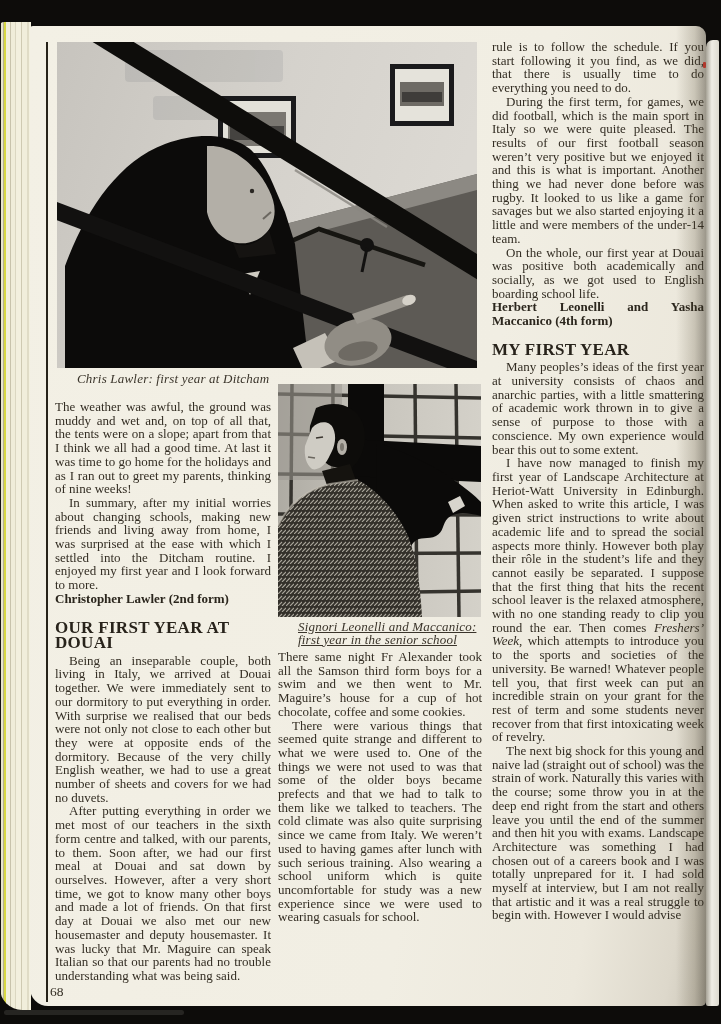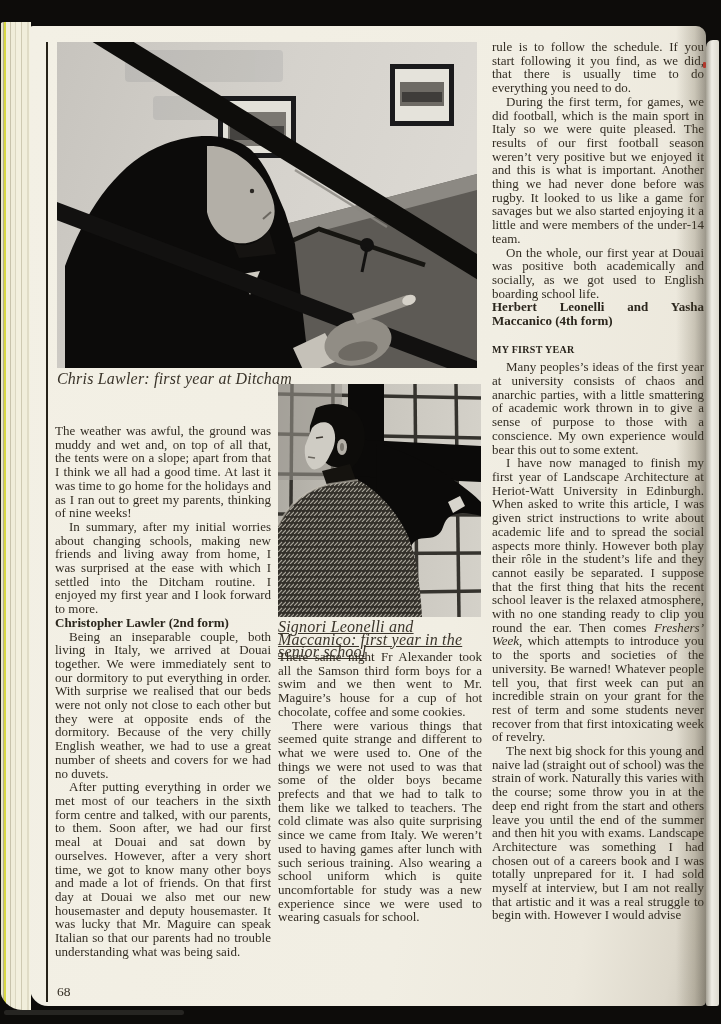--- a/index.html
+++ b/index.html
@@ -36,39 +36,40 @@
   .red-speck{position:absolute;left:703px;top:62px;width:3px;height:6px;background:#b03a2e;border-radius:1px;}
   .bottom-streak{position:absolute;left:4px;top:1010px;width:180px;height:5px;background:#3c3b36;opacity:.55;border-radius:3px;}
   .margin-rule{position:absolute;left:16px;top:16px;width:2px;height:960px;background:#262219;}
 
   figure{margin:0;padding:0;position:absolute;}
   .photo1{left:27px;top:16px;width:420px;height:326px;background:#0e0d0b;}
   .photo2{left:248px;top:358px;width:203px;height:233px;background:#0e0d0b;}
   .photo1 svg,.photo2 svg{display:block;}
 
   .caption{
-    position:absolute;font-style:italic;font-size:16px;line-height:12.6px;color:#3a342a;
+    position:absolute;font-style:italic;font-size:13px;line-height:12.6px;color:#3a342a;
     letter-spacing:.2px;
+    margin-left:20px;
   }
   .cap1{left:27px;top:347px;width:420px;}
   .cap2{left:248px;top:595px;width:203px;text-decoration:underline;}
 
   .col{position:absolute;font-size:13px;line-height:13.7px;color:#332d23;text-align:justify;}
   .col p{margin:0;text-indent:14px;}
   .col p.noindent{text-indent:0;}
   .col p.byline{text-indent:0;font-weight:bold;color:#2b261d;}
   .col h3{
-    margin:14px 0 3px;font-size:10px;line-height:15.6px;letter-spacing:.3px;
+    margin:14px 0 3px;font-size:17px;line-height:15.6px;letter-spacing:.3px;
     color:#28231b;text-align:left;font-weight:bold;
   }
   .col h3 span{display:block;}
-  .left-col{left:25px;top:374px;width:216px;margin-top:24px;}
+  .left-col{left:25px;top:374px;width:216px;}
   .mid-col{left:248px;top:624px;width:204px;}
   .right-col{left:462px;top:14px;width:212px;}
-  .pageno{position:absolute;left:27px;top:958px;font-size:13.5px;color:#332d23;}
+  .pageno{position:absolute;left:20px;top:958px;font-size:13.5px;color:#332d23;}
   em{font-style:italic;}
 </style>
 </head>
 <body>
 
 <div class="edge-stripes"></div>
 
 <div class="page">
   <div class="margin-rule"></div>
 
@@ -129,20 +130,21 @@
         <ellipse cx="352" cy="258" rx="7" ry="5" fill="#d6d2c9" transform="rotate(-18 352 258)"></ellipse>
       </g>
     </svg>
   </figure>
   <div class="caption cap1">Chris Lawler: first year at Ditcham</div>
 
   <div class="col left-col">
     <p class="noindent">The weather was awful, the ground was muddy and wet and, on top of all that, the tents were on a slope; apart from that I think we all had a good time. At last it was time to go home for the holidays and as I ran out to greet my parents, thinking of nine weeks!</p>
     <p>In summary, after my initial worries about changing schools, making new friends and living away from home, I was surprised at the ease with which I settled into the Ditcham routine. I enjoyed my first year and I look forward to more.</p>
     <p class="byline">Christopher Lawler (2nd form)</p>
+    <h3>OUR FIRST YEAR AT DOUAI</h3>
     <p>Being an inseparable couple, both living in Italy, we arrived at Douai together. We were immediately sent to our dormitory to put everything in order. With surprise we realised that our beds were not only not close to each other but they were at opposite ends of the dormitory. Because of the very chilly English weather, we had to use a great number of sheets and covers for we had no duvets.</p>
     <p>After putting everything in order we met most of our teachers in the sixth form centre and talked, with our parents, to them. Soon after, we had our first meal at Douai and sat down by ourselves. However, after a very short time, we got to know many other boys and made a lot of friends. On that first day at Douai we also met our new housemaster and deputy housemaster. It was lucky that Mr. Maguire can speak Italian so that our parents had no trouble understanding what was being said.</p>
   </div>
 
   <figure class="photo2">
     <svg width="203" height="233" viewBox="0 0 203 233">
       <defs>
         <linearGradient id="winGrad" x1="0" y1="0" x2="1" y2="0">
           <stop offset="0" stop-color="#aeaba3"></stop>
           <stop offset="0.5" stop-color="#c9c6be"></stop>

